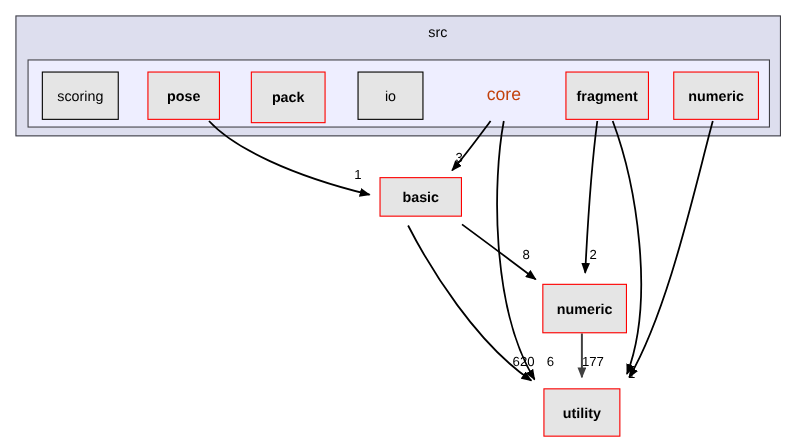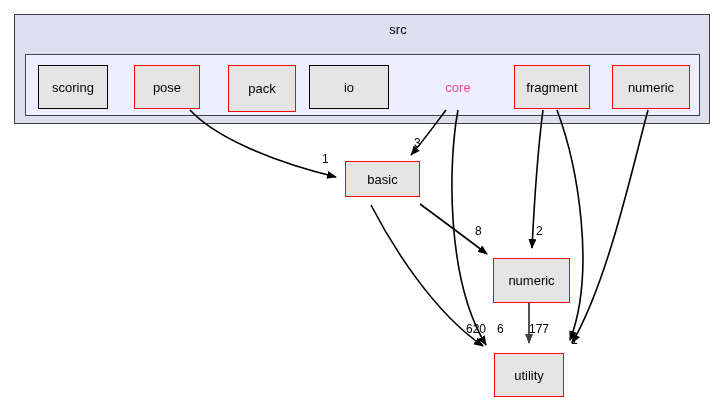--- a/index.html
+++ b/index.html
@@ -35,27 +35,27 @@
   }
   
   .node{
     position:absolute;
     background:#e5e5e5;
     box-sizing:border-box;
     display:flex;align-items:center;justify-content:center;
     font-size:13px;color:#000000;
     white-space:nowrap;
   }
-  .node.red{border:1.6px solid #ff0000;}
+  .node.red{border:1.6px solid #ff0000;font-weight:bold;}
   .node.black{border:1.6px solid #000000;}
   .node-plain{
     position:absolute;
     background:transparent;border:none;
     display:flex;align-items:center;justify-content:center;
-    font-size:13px;color:#ec4899;white-space:nowrap;
+    font-size:16px;color:#c2410c;white-space:nowrap;
   }
   
   .elabel{
     position:absolute;
     font-size:12px;color:#000000;
     white-space:nowrap;
     line-height:12px;
   }
   svg.edges{
     position:absolute;left:0;top:0;width:725px;height:407px;
@@ -105,21 +105,21 @@
   <div class="elabel" style="left:475px;top:225px;">8</div>
   <div class="elabel" style="left:536px;top:225px;">2</div>
   <div class="elabel" style="left:466px;top:323px;">620</div>
   <div class="elabel" style="left:497px;top:323px;">6</div>
   <div class="elabel" style="left:529px;top:323px;">177</div>
   <div class="elabel" style="left:571px;top:334px;">1</div>
 
   <div class="node black" style="left:38px;top:65px;width:70px;height:44px;">scoring</div>
   <div class="node red" style="left:134px;top:65px;width:66px;height:44px;">pose</div>
   <div class="node red" style="left:228px;top:65px;width:68px;height:47px;">pack</div>
-  <div class="node black" style="left:309px;top:65px;width:80px;height:44px;">io</div>
+  <div class="node black" style="left:325px;top:65px;width:60px;height:44px;">io</div>
   <div class="node-plain" style="left:426px;top:65px;width:64px;height:44px;">core</div>
   <div class="node red" style="left:514px;top:65px;width:76px;height:44px;">fragment</div>
   <div class="node red" style="left:612px;top:65px;width:78px;height:44px;">numeric</div>
   <div class="node red" style="left:345px;top:161px;width:75px;height:36px;">basic</div>
   <div class="node red" style="left:493px;top:258px;width:77px;height:45px;">numeric</div>
   <div class="node red" style="left:494px;top:353px;width:70px;height:44px;">utility</div>
 
 </div>
 
 </body></html>

